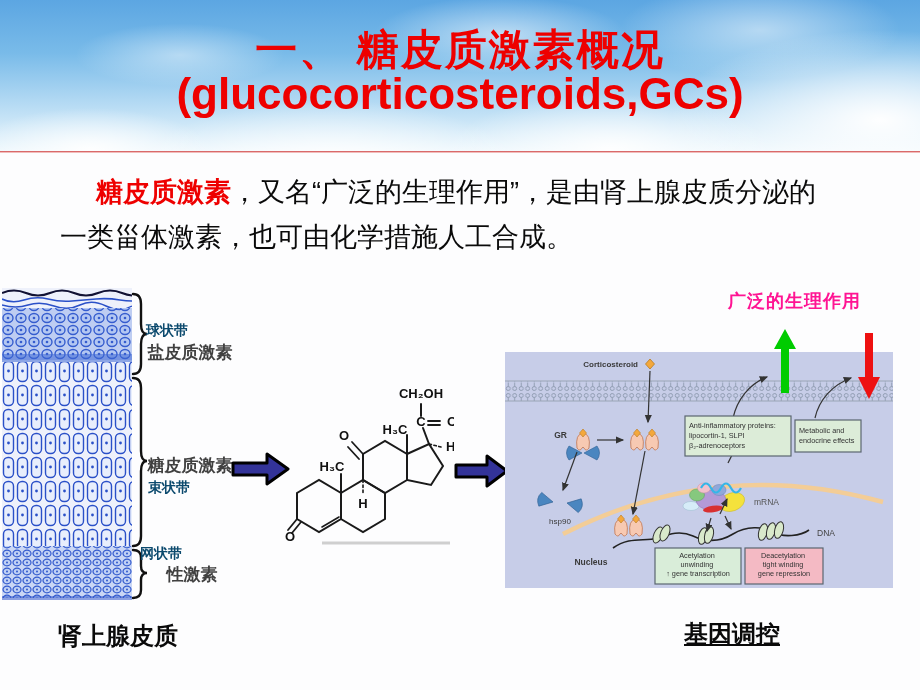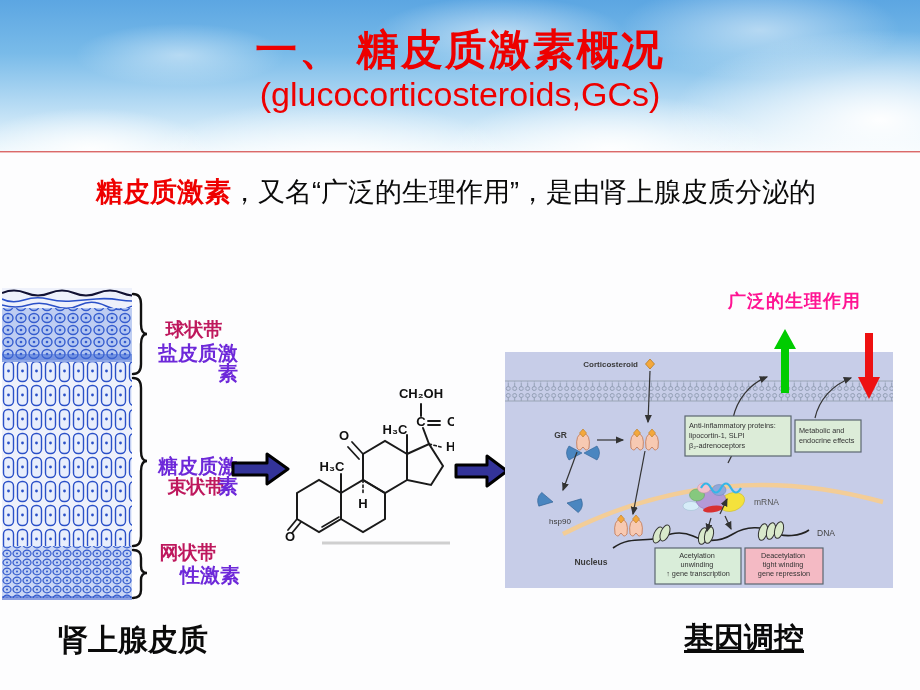--- a/index.html
+++ b/index.html
@@ -15,52 +15,53 @@
       radial-gradient(ellipse 260px 90px at 330px 165px, rgba(255,255,255,.98), rgba(255,255,255,0) 72%),
       radial-gradient(ellipse 230px 80px at 610px 150px, rgba(255,255,255,.95), rgba(255,255,255,0) 70%),
       radial-gradient(ellipse 280px 120px at 880px 120px, rgba(255,255,255,.98), rgba(255,255,255,0) 75%),
       radial-gradient(ellipse 180px 55px at 500px 35px,  rgba(255,255,255,.55), rgba(255,255,255,0) 70%),
       radial-gradient(ellipse 150px 45px at 180px 55px,  rgba(255,255,255,.45), rgba(255,255,255,0) 70%),
       radial-gradient(ellipse 200px 70px at 760px 30px,  rgba(255,255,255,.5),  rgba(255,255,255,0) 70%),
       linear-gradient(180deg, #5ca6e2 0%, #79bbe9 35%, #b8dcf4 70%, #eef8fd 100%);
   }
   .title-wrap { position:absolute; left:0; top:26px; width:920px; text-align:center; }
   .title-cn  { font-size:42px; font-weight:bold; color:#ee0000; letter-spacing:2px; line-height:48px; }
-  .title-en  { font-size:34px; font-weight:normal; color:#ee0000; line-height:40px; }
+  .title-en  { font-size:44px; font-weight:bold; color:#ee0000; line-height:40px; }
   .divider { position:absolute; left:0; top:151px; width:920px; height:2px; background:#d96a6a; border-bottom:1px solid #f2bcbc; }
 
   
   .para { position:absolute; left:60px; top:170px; width:840px; color:#0a0a0a; font-size:27px; line-height:45px; }
   .para .ln { white-space:nowrap; }
   .para .ln1 { text-indent:36px; }
   .lead-red { color:#ee0000; font-weight:bold; }
 
   
   .fig-abs { position:absolute; }
-  .zone-label    { position:absolute; width:96px; text-align:center; font-size:19px; font-weight:bold; color:#be185d; line-height:20px; }
-  .hormone-label { position:absolute; width:96px; text-align:right; font-size:20px; font-weight:bold; color:#6d28d9; line-height:20px; }
-  .caption { position:absolute; font-size:30px; font-weight:bold; color:#0a0a0a; }
+  .zone-label    { position:absolute; width:96px; font-size:14px; font-weight:bold; color:#0c4a6e; line-height:20px; }
+  .hormone-label { position:absolute; width:96px; text-align:center; font-size:17px; font-weight:bold; color:#404040; line-height:20px; }
+  .caption { position:absolute; font-size:24px; font-weight:bold; color:#0a0a0a; }
   .physio  { position:absolute; left:728px; top:289px; width:180px; font-size:18px; font-weight:bold; color:#ff1493; letter-spacing:1px; }
   svg text { font-family:"Liberation Sans", sans-serif; }
 </style>
 </head>
 <body>
 
 <div class="slide">
 
   <div class="header">
     <div class="title-wrap">
       <div class="title-cn">一、 糖皮质激素概况</div>
       <div class="title-en">(glucocorticosteroids,GCs)</div>
     </div>
   </div>
   <div class="divider"></div>
 
   <div class="para">
     <div class="ln ln1"><span class="lead-red">糖皮质激素</span><span>，又名“广泛的生理作用”，是由肾上腺皮质分泌的</span></div>
+    <div class="ln">一类甾体激素，也可由化学措施人工合成。</div>
   </div>
 
   <svg class="fig-abs" style="left:2px; top:288px;" width="130" height="312" viewBox="0 0 130 312">
     <defs>
       <pattern id="pGlom" width="13" height="12" patternUnits="userSpaceOnUse">
         <ellipse cx="6" cy="6" rx="5" ry="4.5" fill="#dfe8fb" stroke="#2a50c8" stroke-width="1.4"></ellipse>
         <circle cx="6" cy="6" r="1.3" fill="#2a50c8"></circle>
       </pattern>
       <pattern id="pFasc" width="14" height="24" patternUnits="userSpaceOnUse">
         <rect x="1.5" y="1.5" width="10" height="20" rx="4.5" fill="#e8eefc" stroke="#2a50c8" stroke-width="1.4"></rect>

